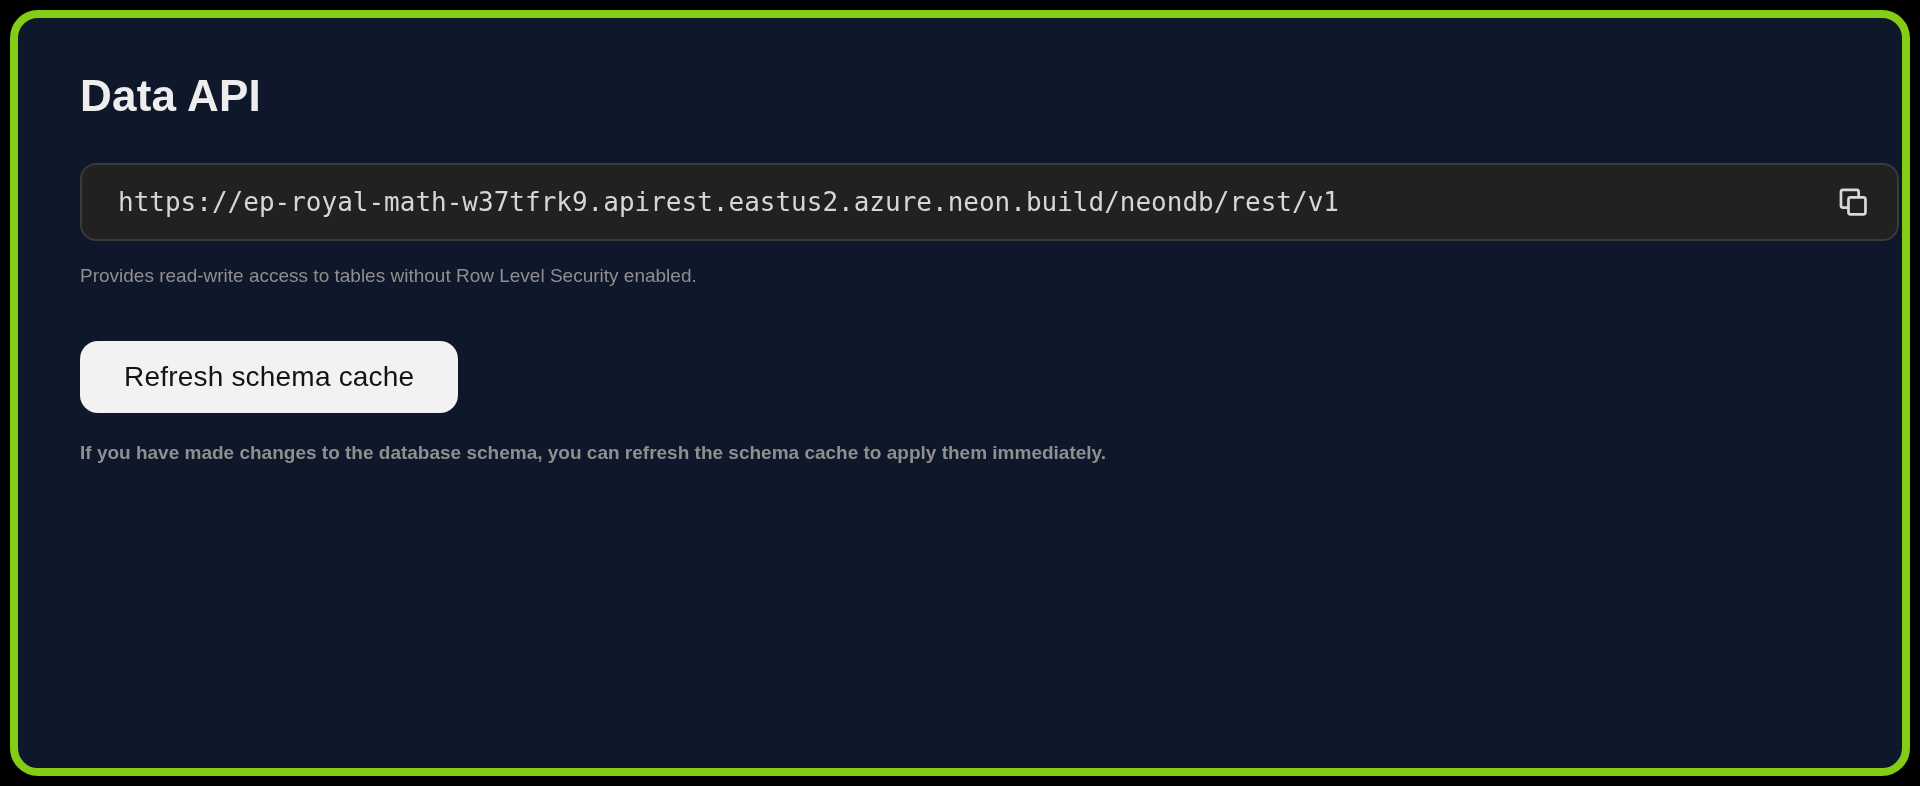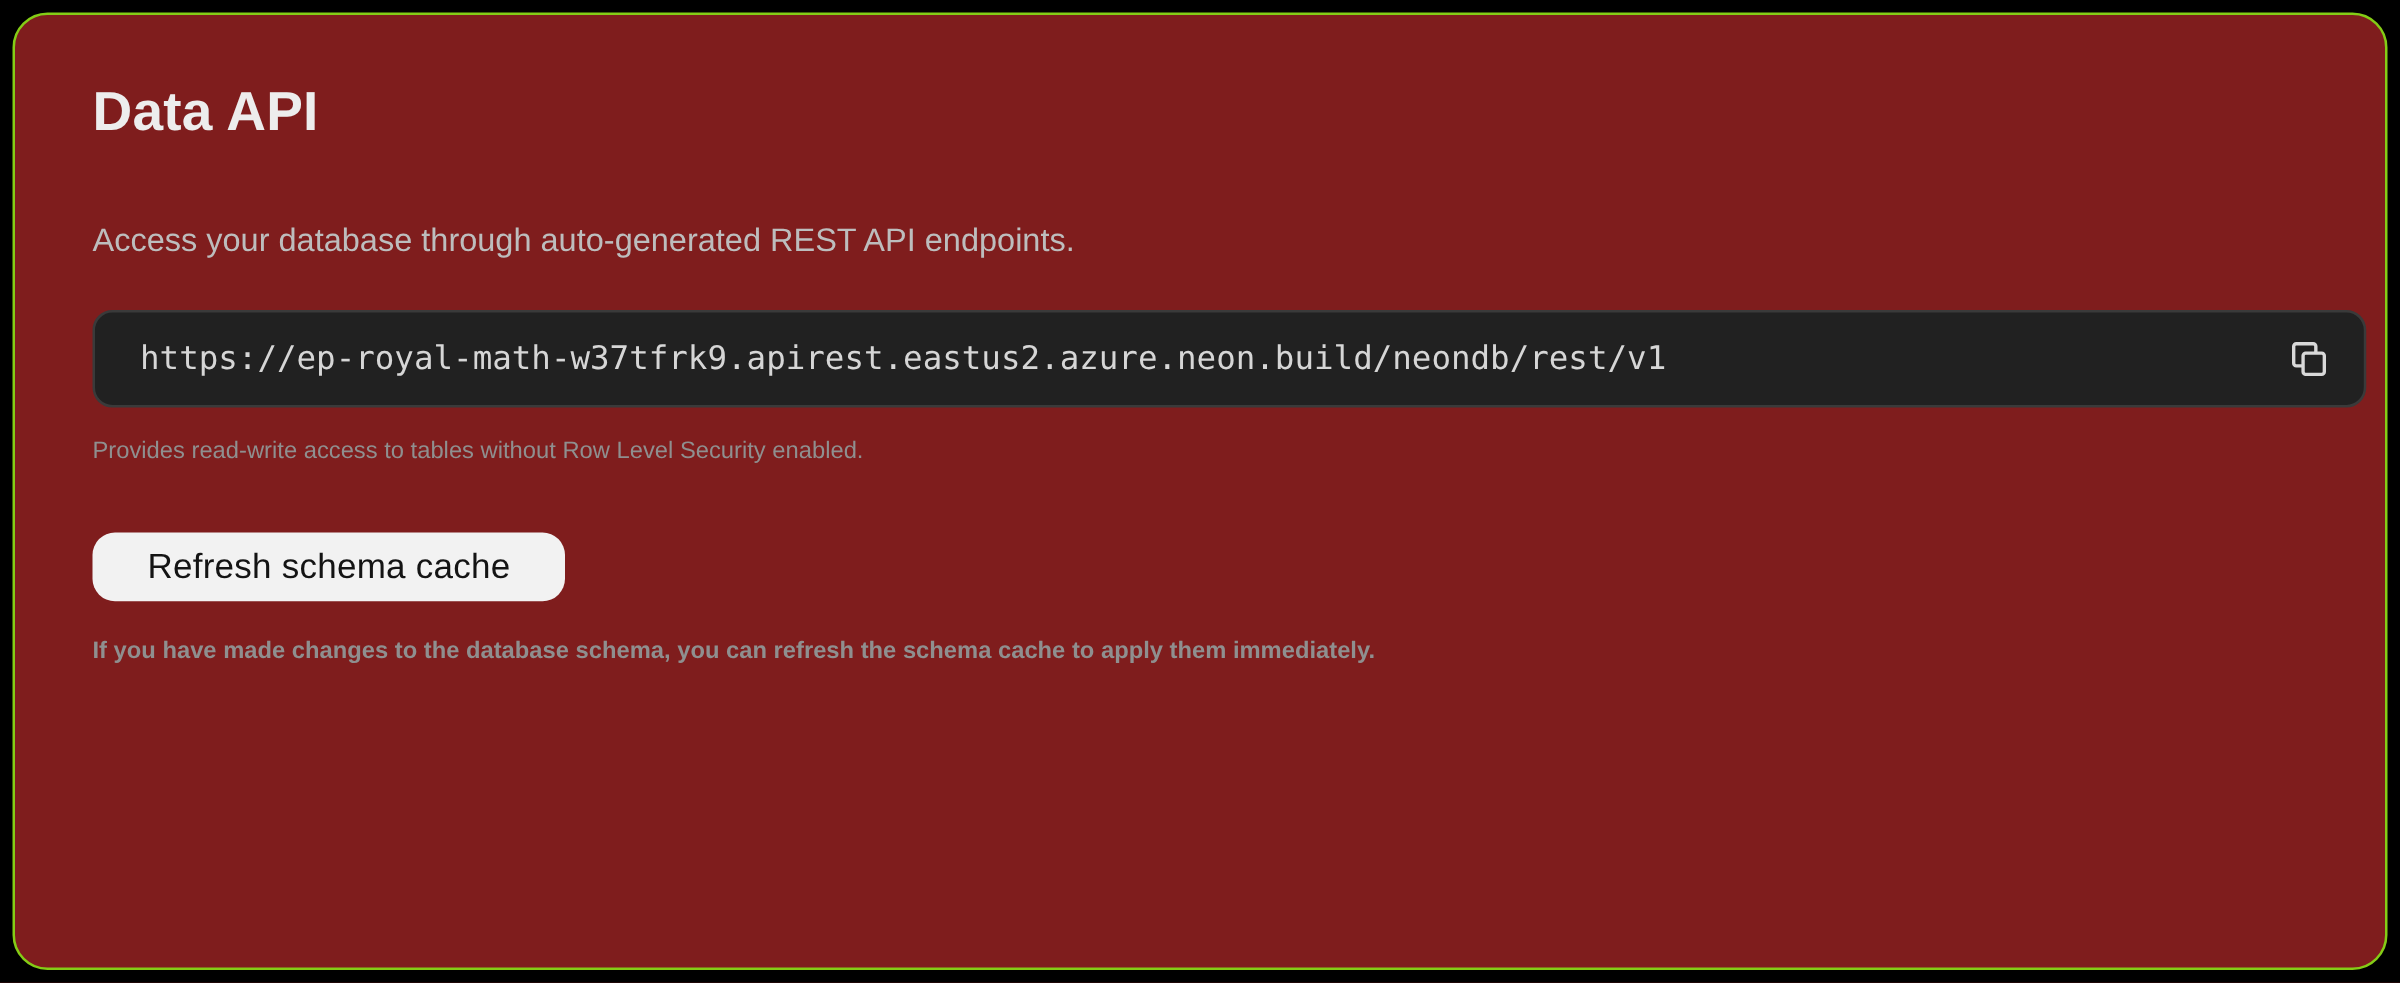--- a/index.html
+++ b/index.html
@@ -5,22 +5,22 @@
   * { box-sizing: border-box; margin: 0; padding: 0; }
   html, body {
     width: 1920px; height: 786px;
     background: #000000;
     font-family: "Liberation Sans", sans-serif;
     overflow: hidden;
   }
   .card {
     position: absolute;
     inset: 10px;
-    background: #7f1d1d;
-    border: 2px solid #84cc16;
+    background: #0f172a;
+    border: 8px solid #84cc16;
     border-radius: 28px;
     padding: 0 62px 0 52px;
   }
   .card-inner { padding-left: 10px; }
 
   h1.page-title {
     padding-top: 52px;
     font-size: 44px;
     line-height: 1.2;
     font-weight: 700;
@@ -87,42 +87,41 @@
   }
   p.info-text a {
     color: #4a9ded;
     text-decoration: none;
     cursor: pointer;
   }
 
   button.refresh-btn {
     display: block;
     margin-top: 50px;
-    height: 55px;
+    height: 72px;
     padding: 0 44px;
     background: #f2f2f2;
     color: #141414;
     border: none;
     border-radius: 18px;
     font-family: "Liberation Sans", sans-serif;
     font-size: 28px;
     font-weight: 500;
     letter-spacing: 0.2px;
     cursor: pointer;
   }
 </style>
 </head>
 <body>
 
 <div class="card">
   <div class="card-inner">
 
     <h1 class="page-title">Data API</h1>
 
-    <p class="page-desc">Access your database through auto-generated REST API endpoints.</p>
 
 
     <div class="endpoint-field">
       <span class="endpoint-url">https://ep-royal-math-w37tfrk9.apirest.eastus2.azure.neon.build/neondb/rest/v1</span>
       <button class="copy-btn">
         <span>
           <svg width="34" height="34" viewBox="0 0 24 24">
             <rect x="3.5" y="3.5" width="12.5" height="12.5" rx="1.5" fill="none" stroke="#d9d9d9" stroke-width="1.9"></rect>
             <rect x="8.8" y="8.8" width="12.0" height="12.0" rx="1.5" fill="#212121" stroke="#d9d9d9" stroke-width="1.9"></rect>
           </svg>

